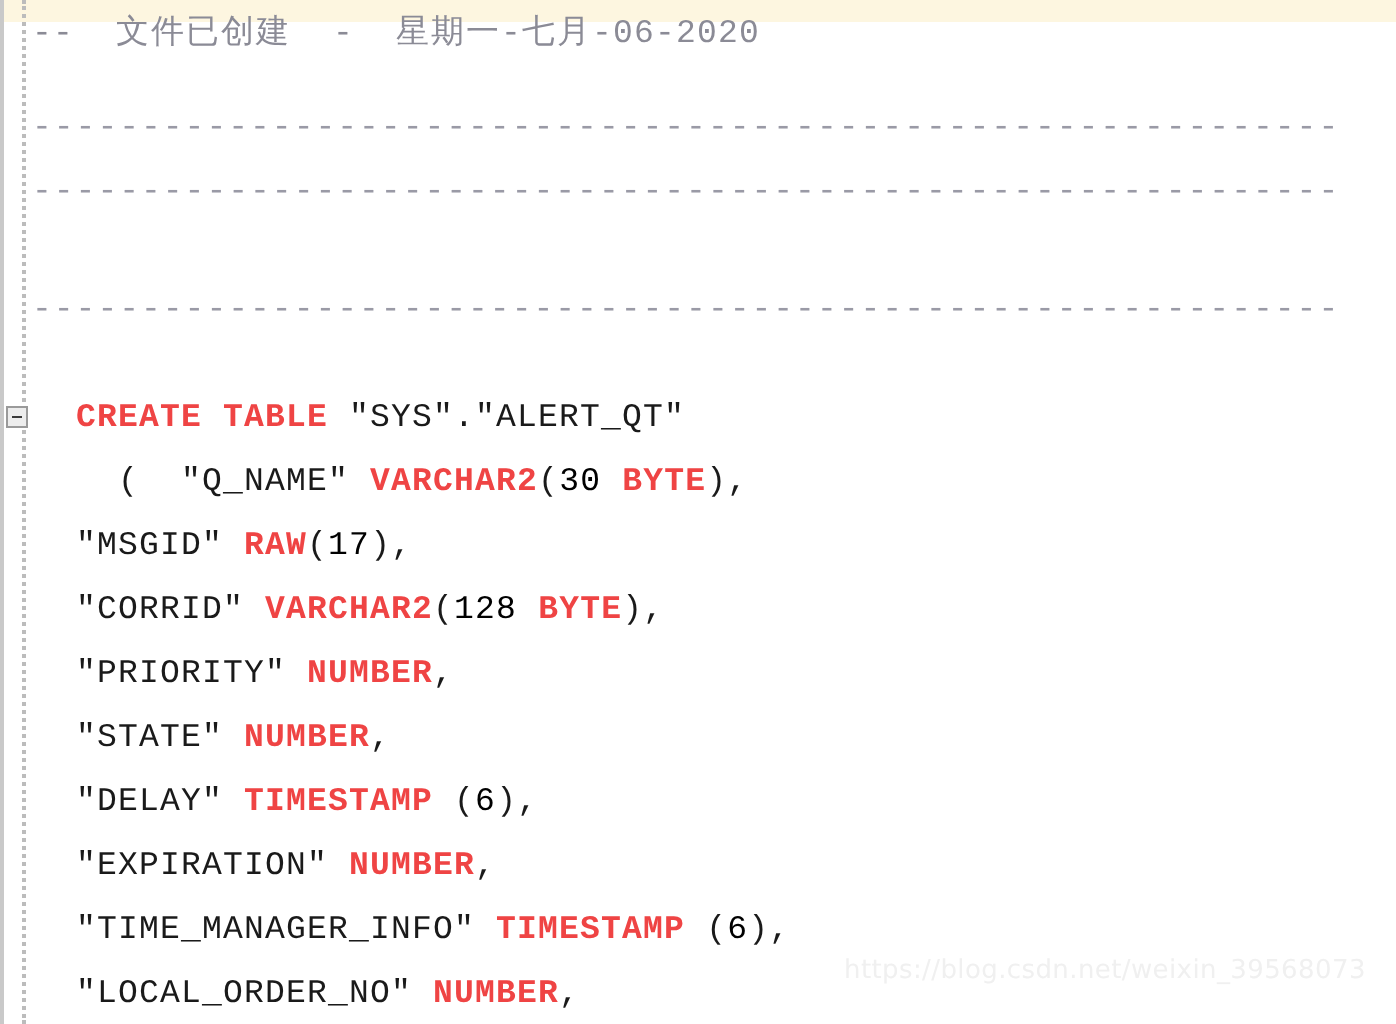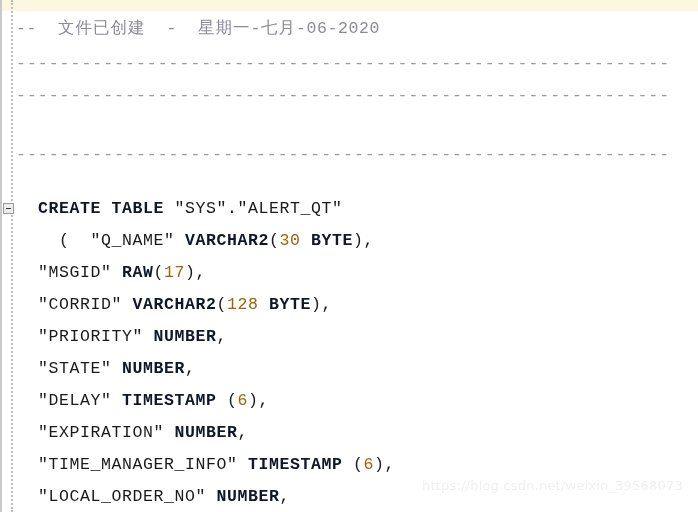--- a/index.html
+++ b/index.html
@@ -108,25 +108,25 @@
     color: #9a9aa6;
     letter-spacing: 1.0px;
   }
   .cjk {
     font-family: "DejaVu Sans", "Liberation Sans", sans-serif;
     letter-spacing: 1px;
   }
 
   
   .tok-kw {
-    color: #0f172a;
+    color: #ef4444;
     font-weight: bold;
   }
   .tok-num {
-    color: #a16207;
+    color: #000000;
   }
   .tok-ident {
     color: #1a1a1a;
   }
   .tok-punct {
     color: #1a1a1a;
   }
 
   
   #watermark {
@@ -147,21 +147,21 @@
 <div id="editor-root">
 
   <div id="top-band"></div>
 
   <div id="left-edge-rule"></div>
   <div id="gutter-dotted-rule"></div>
 
   <div id="fold-toggle" title=""></div>
 
   <div id="code-surface">
-      <div class="code-line" style="top: 12px;"><span class="tok-comment">--  </span><span class="tok-comment cjk">文件已创建</span><span class="tok-comment">  -  </span><span class="tok-comment cjk">星期一</span><span class="tok-comment">-</span><span class="tok-comment cjk">七月</span><span class="tok-comment">-06-2020</span></div>
+      <div class="code-line" style="top: 0;"><span class="tok-comment">--  </span><span class="tok-comment cjk">文件已创建</span><span class="tok-comment">  -  </span><span class="tok-comment cjk">星期一</span><span class="tok-comment">-</span><span class="tok-comment cjk">七月</span><span class="tok-comment">-06-2020</span></div>
       <div class="code-line" style="top: 48px;"><span class="tok-rule">------------------------------------------------------------</span></div>
       <div class="code-line" style="top: 80px;"><span class="tok-rule">------------------------------------------------------------</span></div>
       <div class="code-line" style="top: 139px;"><span class="tok-rule">------------------------------------------------------------</span></div>
       <div class="code-line indent-body" style="top: 193px;"><span class="tok-kw">CREATE TABLE</span><span class="tok-ident"> "SYS"."ALERT_QT"</span></div>
       <div class="code-line indent-body" style="top: 225px;"><span class="tok-punct">  (  </span><span class="tok-ident">"Q_NAME" </span><span class="tok-kw">VARCHAR2</span><span class="tok-punct">(</span><span class="tok-num">30</span><span class="tok-punct"> </span><span class="tok-kw">BYTE</span><span class="tok-punct">),</span></div>
       <div class="code-line indent-body" style="top: 257px;"><span class="tok-ident">"MSGID" </span><span class="tok-kw">RAW</span><span class="tok-punct">(</span><span class="tok-num">17</span><span class="tok-punct">),</span></div>
       <div class="code-line indent-body" style="top: 289px;"><span class="tok-ident">"CORRID" </span><span class="tok-kw">VARCHAR2</span><span class="tok-punct">(</span><span class="tok-num">128</span><span class="tok-punct"> </span><span class="tok-kw">BYTE</span><span class="tok-punct">),</span></div>
       <div class="code-line indent-body" style="top: 321px;"><span class="tok-ident">"PRIORITY" </span><span class="tok-kw">NUMBER</span><span class="tok-punct">,</span></div>
       <div class="code-line indent-body" style="top: 353px;"><span class="tok-ident">"STATE" </span><span class="tok-kw">NUMBER</span><span class="tok-punct">,</span></div>
       <div class="code-line indent-body" style="top: 385px;"><span class="tok-ident">"DELAY" </span><span class="tok-kw">TIMESTAMP</span><span class="tok-punct"> (</span><span class="tok-num">6</span><span class="tok-punct">),</span></div>

